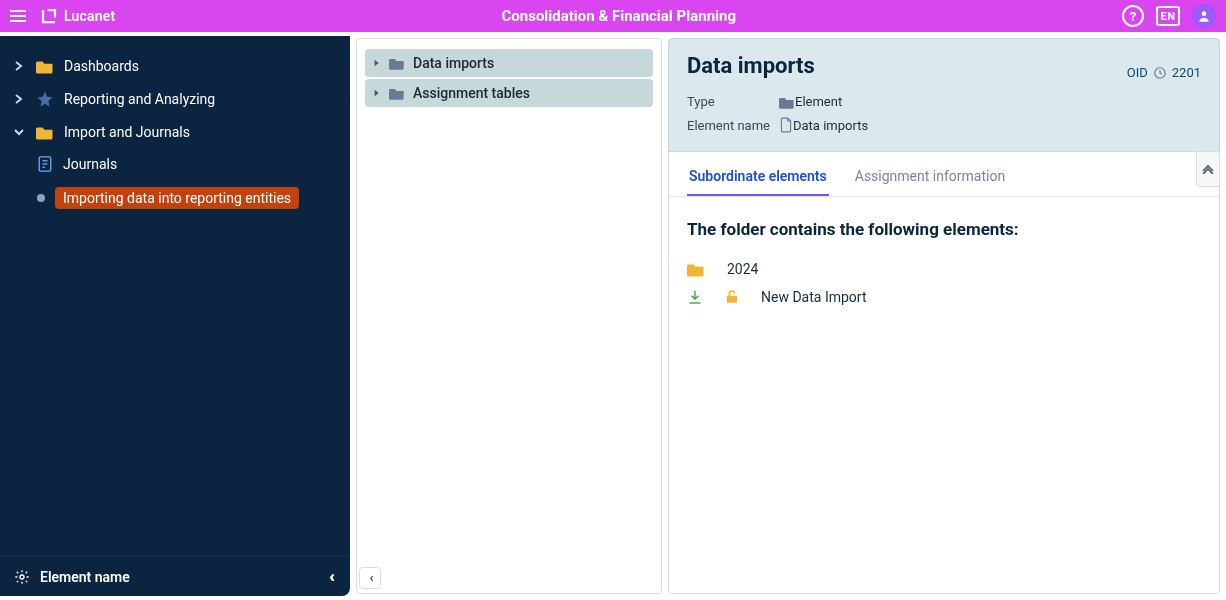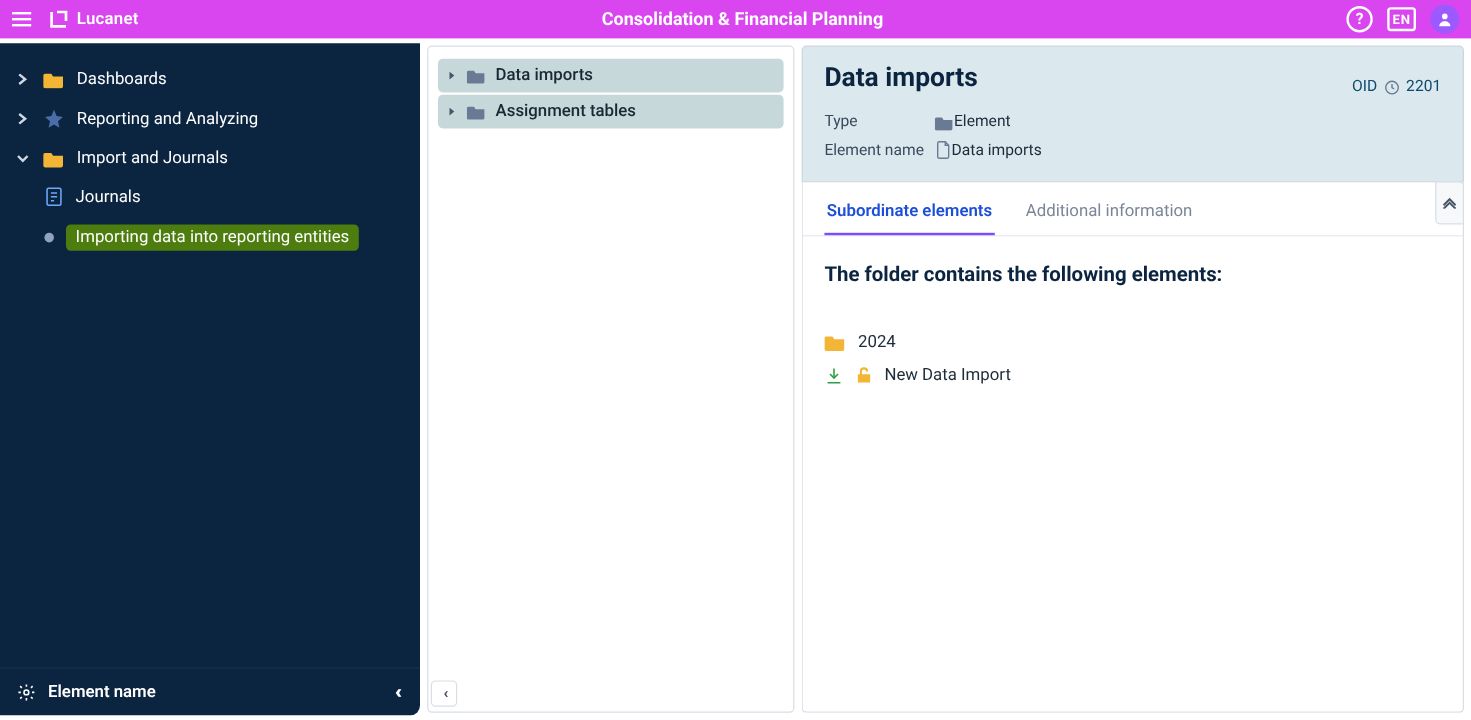--- a/index.html
+++ b/index.html
@@ -26,21 +26,21 @@
   .nav { flex: 1; padding-top: 14px; overflow: auto; }
   .nav-item { display: flex; align-items: center; gap: 10px; padding: 8px 14px; cursor: pointer; font-weight: 400; }
   .nav-item .chevron { width: 12px; color: #cfd8e3; display:flex; align-items:center; }
   .nav-item .folder { color: #f2b535; }
   .nav-item.star .ico { color: #4a6da7; }
   .nav-sub { padding-left: 29px; }
   .nav-sub .sub-item { display: flex; align-items: center; gap: 10px; padding: 7px 8px 7px 8px; font-weight: 400; cursor: pointer; }
   .sub-item .doc { color: #6fa8ff; }
   .sub-item .dot { width: 8px; height: 8px; border-radius: 50%; background: #8fa3bd; flex-shrink: 0; }
   .sub-item.active { }
-  .sub-item.active .pill { background: #4d7c0f; border-radius: 4px; padding: 3px 8px; }
+  .sub-item.active .pill { background: #c2410c; border-radius: 4px; padding: 3px 8px; }
   .sidebar-footer { display: flex; align-items: center; justify-content: space-between; padding: 10px 14px; font-weight: 600; border-top: 1px solid rgba(255,255,255,.06); }
   .sidebar-footer .gear { width: 16px; height: 16px; }
   .collapse-left { font-size: 16px; letter-spacing: -6px; cursor: pointer; padding-right: 6px; }
 
   
   .treepane { width: 306px; background: #fff; border: 1px solid #d8dee6; border-radius: 4px; margin: 6px 6px 6px 2px; padding: 10px 8px; position: relative; }
   .tree-row { display: flex; align-items: center; gap: 8px; height: 28px; padding: 0 8px; border-radius: 4px; margin-bottom: 2px; cursor: pointer; background: #c7d8db; color: #1b2733; font-weight: 500; }
   .tree-row .file-folder { color: #6a7a94; }
   .tree-row .tri { color: #475569; }
   .collapse-mid { position: absolute; left: 2px; bottom: 4px; width: 22px; height: 22px; border: 1px solid #d8dee6; border-radius: 4px; display:flex; align-items:center; justify-content:center; background:#fff; cursor:pointer; font-size:12px; color:#475569; letter-spacing:-4px; }
@@ -55,22 +55,22 @@
   .oid { position: absolute; top: 26px; right: 18px; display:flex; align-items:center; gap:5px; font-size:13px; color:#0c4a6e; }
   .oid .clock { color:#6a7a94; }
 
   .details-body { border: 1px solid #d8dee6; border-top: none; border-radius: 0 0 4px 4px; flex: 1; position: relative; background:#fff; }
   .tabs { display: flex; gap: 24px; padding: 10px 18px 0 18px; border-bottom: 1px solid #e3e8ee; position: relative; }
   .tab { padding: 6px 2px 10px 2px; color: #7a8698; cursor: pointer; font-size: 14px; }
   .tab.active { color: #1d4ed8; font-weight: 600; border-bottom: 2px solid #7b4dff; }
   .collapse-right { position: absolute; right: -1px; top: -1px; width: 24px; height: 36px; border: 1px solid #d8dee6; border-radius: 0 4px 0 4px; display:flex; align-items:center; justify-content:center; background:#f6f8fa; cursor:pointer; font-size:12px; color:#475569; }
 
   .body-content { padding: 22px 18px; }
-  .body-content h2 { font-size: 17px; color: #0b2440; font-weight: 700; margin-bottom: 32px; }
-  .elem-row { display: flex; align-items: center; gap: 10px; padding: 6px 0; }
+  .body-content h2 { font-size: 17px; color: #0b2440; font-weight: 700; margin-bottom: 16px; }
+  .elem-row { display: flex; align-items: center; gap: 22px; padding: 6px 0; }
   .elem-row .folder-icon { color: #f2b535; }
   .elem-row .import-icon { color: #2f9e44; }
   .elem-row .lock-icon { color: #f2b535; }
   .elem-row .txt { color: #1d2b3a; }
 
   
   svg { display: block; }
 </style>
 </head>
 <body>
@@ -244,21 +244,21 @@
 
     <div class="details-body">
       <div class="collapse-right">
           <svg width="12" height="10" viewBox="0 0 12 10" fill="none" stroke="#475569" stroke-width="1.6">
             <path d="M1 7 L6 2 L11 7"></path>
             <path d="M1 10 L6 5 L11 10"></path>
           </svg>
         </div>
       <div class="tabs">
         <div class="tab active">Subordinate elements</div>
-        <div class="tab">Additional information</div>
+        <div class="tab">Assignment information</div>
       </div>
       <div class="body-content">
         <h2>The folder contains the following elements:</h2>
         <div class="elem-row">
           <span class="folder-icon">
               <svg width="18" height="16" viewBox="0 0 24 20" fill="currentColor">
                 <path d="M2 4h7l2 3h11v11a2 2 0 0 1-2 2H2a2 2 0 0 1-2-2V6a2 2 0 0 1 2-2z"></path>
               </svg>
             </span>
           <span class="txt">2024</span>

